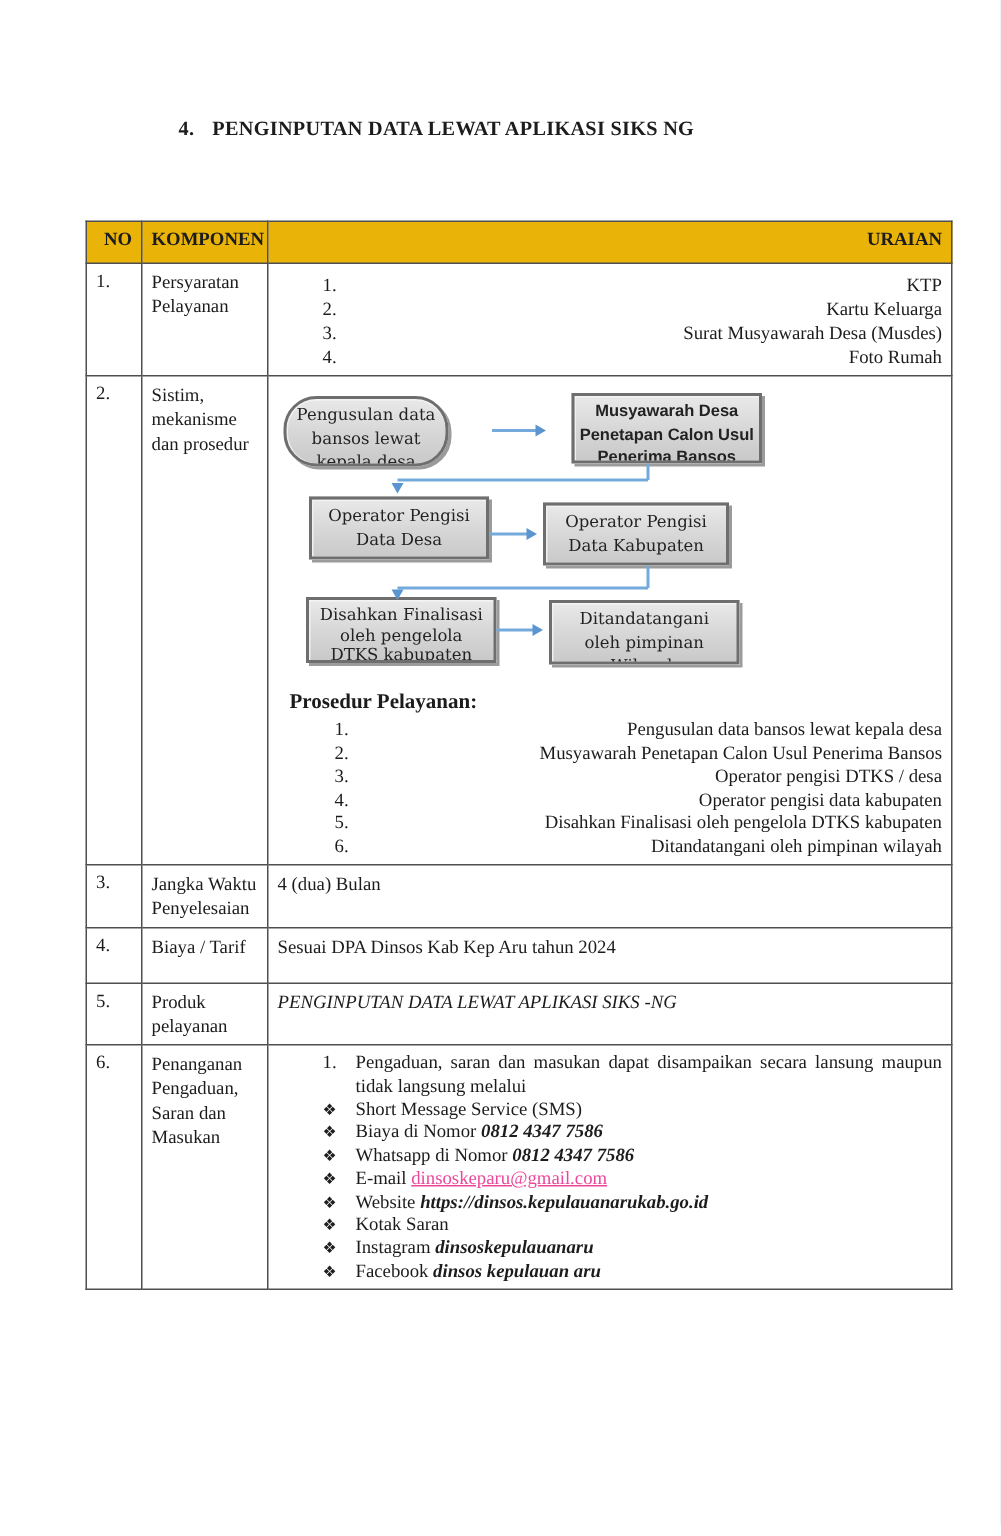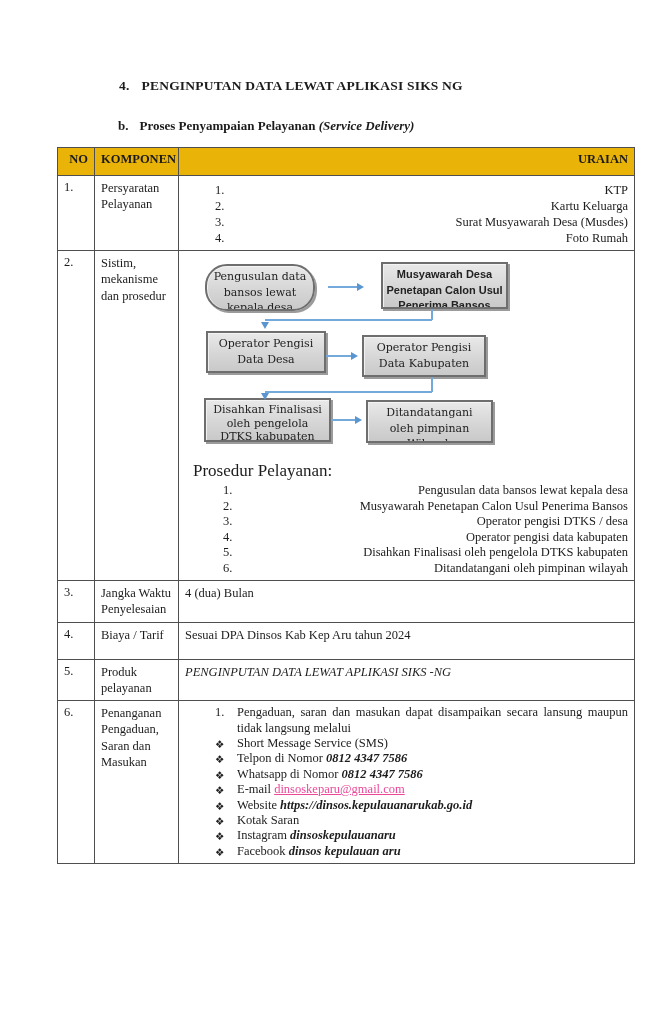--- a/index.html
+++ b/index.html
@@ -73,21 +73,21 @@
     overflow: hidden;
     text-align: center;
     font-family: "DejaVu Serif", serif;
     font-size: 11px;
     line-height: 15.5px;
     padding-top: 3px;
     white-space: pre-line;
     color: #222;
   }
   .fbox.sans { font-family: "Liberation Sans", sans-serif; font-weight: 600; font-size: 11px; }
-  .b1 { left: 20px;  top: 9px;   width: 110px; height: 47px; border-radius: 22px; }
+  .b1 { left: 4px;  top: 9px;   width: 110px; height: 47px; border-radius: 22px; }
   .b2 { left: 184px; top: 7px;   width: 127px; height: 47px; margin-left: 12px; }
   .b3 { left: 21px;  top: 76px;  width: 120px; height: 42px; }
   .b4 { left: 177px; top: 80px;  width: 124px; height: 42px; }
   .b5 { left: 19px;  top: 143px; width: 127px; height: 44px; line-height: 13.5px; }
   .b6 { left: 181px; top: 145px; width: 127px; height: 43px; }
 
   .cline { position: absolute; background: #74a9dc; }
   .head-r { position: absolute; width: 0; height: 0;
     border-top: 4px solid transparent; border-bottom: 4px solid transparent;
     border-left: 7px solid #5b95cf; }
@@ -103,21 +103,21 @@
   .a3t { left: 170px; top: 161px; }
   
   .e1v { left: 246px; top: 54px; width: 1.5px; height: 11px; }
   .e1h { left: 80px;  top: 64px; width: 167px; height: 1.5px; }
   .e1t { left: 76px;  top: 67px; }
   
   .e2v { left: 246px; top: 122px; width: 1.5px; height: 15px; }
   .e2h { left: 80px;  top: 136px; width: 167px; height: 1.5px; }
   .e2t { left: 76px;  top: 138px; }
 
-  .pros-title { font-weight: normal; margin: 2px 0 1px 8px; font-size: 17px; }
+  .pros-title { font-weight: bold; margin: 2px 0 1px 8px; font-size: 14px; }
 
   
   .val-italic { font-style: italic; }
 
   
   .r6-intro { position: relative; padding-left: 52px; text-align: justify; line-height: 15.4px; }
   .r6-intro .inum { position: absolute; left: 30px; }
   .contact { position: relative; padding-left: 52px; line-height: 15.4px; }
   .contact .bullet {
     position: absolute; left: 30px; top: 1px;
@@ -128,24 +128,20 @@
 </style>
 </head>
 <body>
 
 <div class="page">
 
   <div class="h1">
     <span class="num">4.</span><span>PENGINPUTAN DATA LEWAT APLIKASI SIKS NG</span>
   </div>
 
-  <div class="h2">
-    <span class="num">b.</span><span>Proses Penyampaian Pelayanan</span>
-    <span class="it">(Service Delivery)</span>
-  </div>
 
   <table class="main">
     <colgroup>
         <col class="c-no">
         <col class="c-komp">
         <col class="c-urai">
       </colgroup>
     <thead>
       <tr>
         <th>NO</th>
@@ -239,21 +235,21 @@
         <td class="no-cell">6.</td>
         <td class="komp-cell">Penanganan Pengaduan, Saran dan Masukan</td>
         <td class="urai-cell">
           <div class="r6-intro">
             <span class="inum">1.</span><span>Pengaduan, saran dan masukan dapat disampaikan secara lansung maupun tidak langsung melalui</span>
           </div>
           <div class="contact">
             <span class="bullet">❖</span><span>Short Message Service (SMS)</span>
           </div>
           <div class="contact">
-            <span class="bullet">❖</span><span>Telpon di Nomor </span><b>0812 4347 7586</b>
+            <span class="bullet">❖</span><span>Biaya di Nomor </span><b>0812 4347 7586</b>
           </div>
           <div class="contact">
             <span class="bullet">❖</span><span>Whatsapp di Nomor </span><b>0812 4347 7586</b>
           </div>
           <div class="contact">
             <span class="bullet">❖</span><span>E-mail </span><a href="#">dinsoskeparu@gmail.com</a>
           </div>
           <div class="contact">
             <span class="bullet">❖</span><span>Website </span><b>https://dinsos.kepulauanarukab.go.id</b>
           </div>

